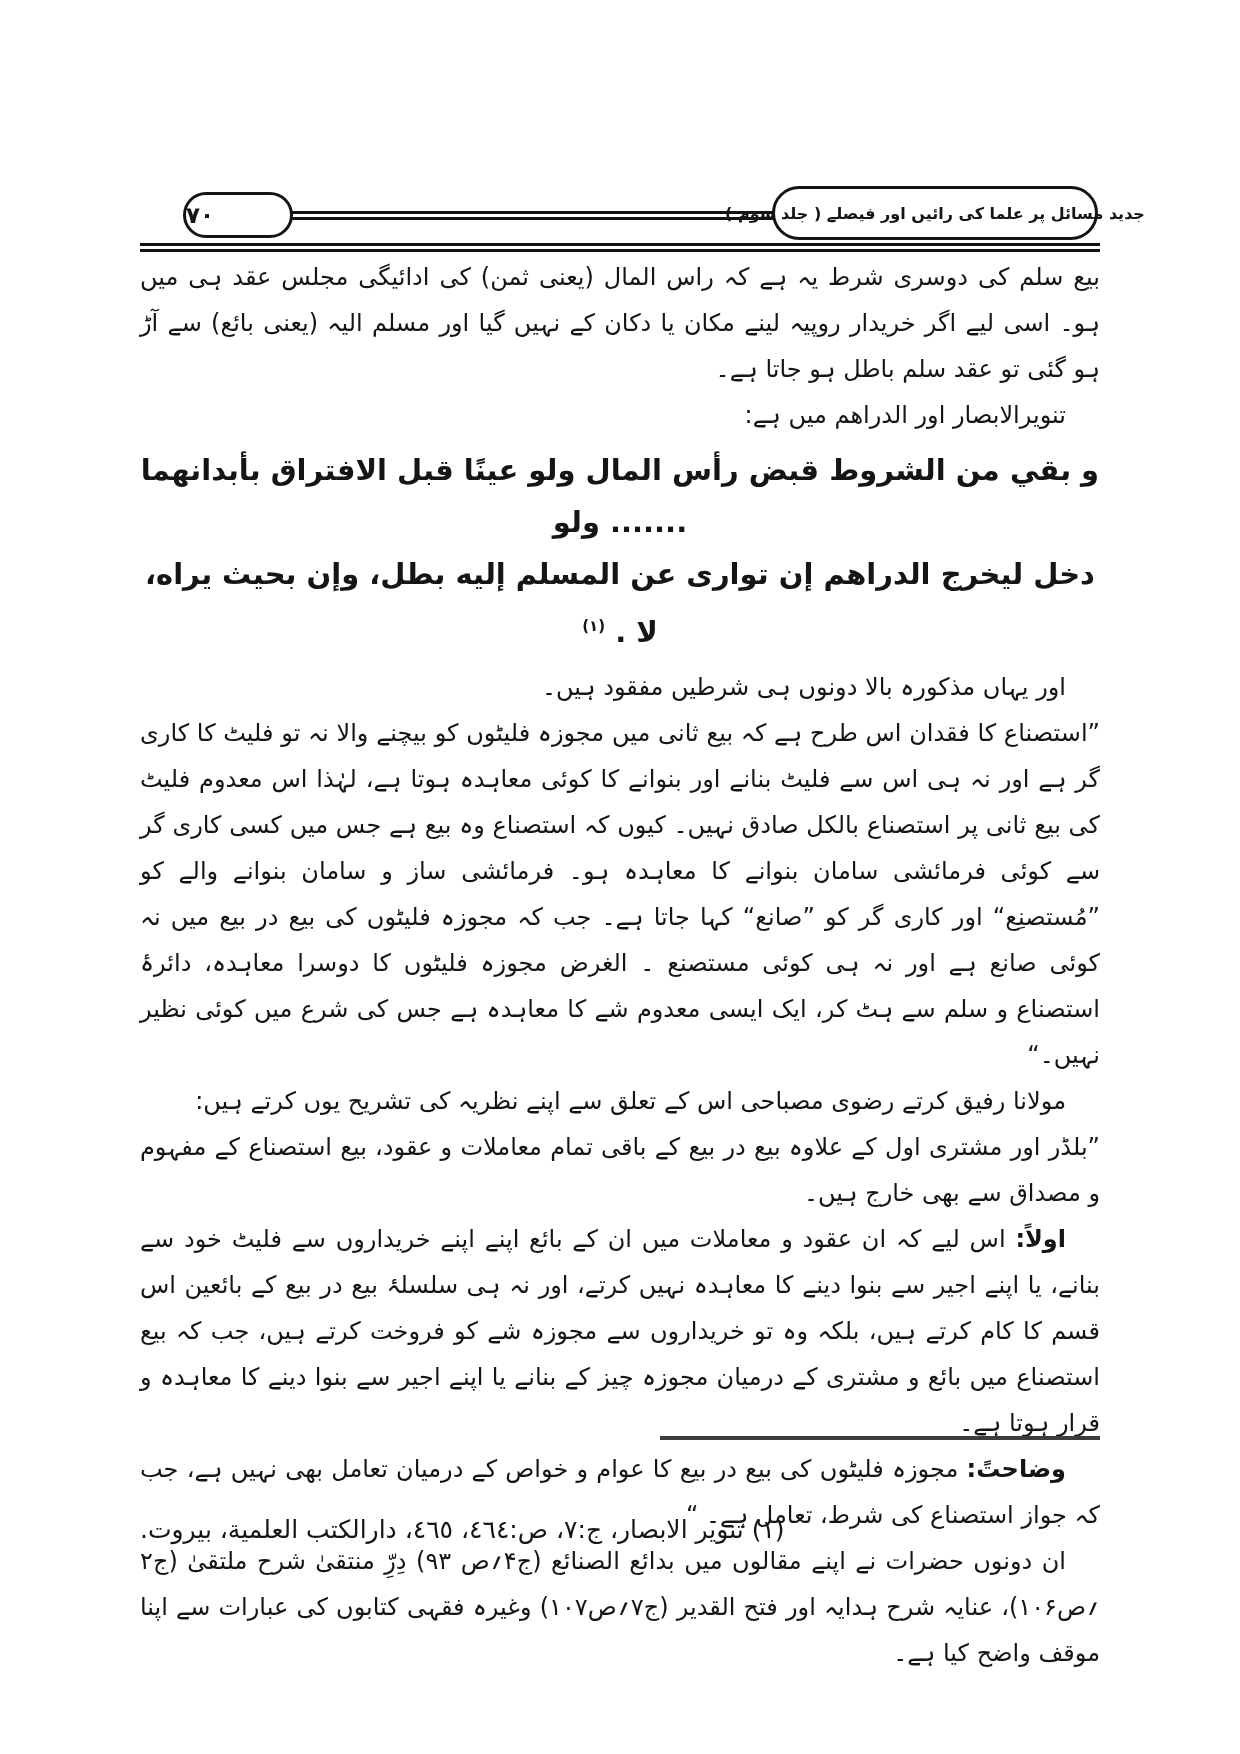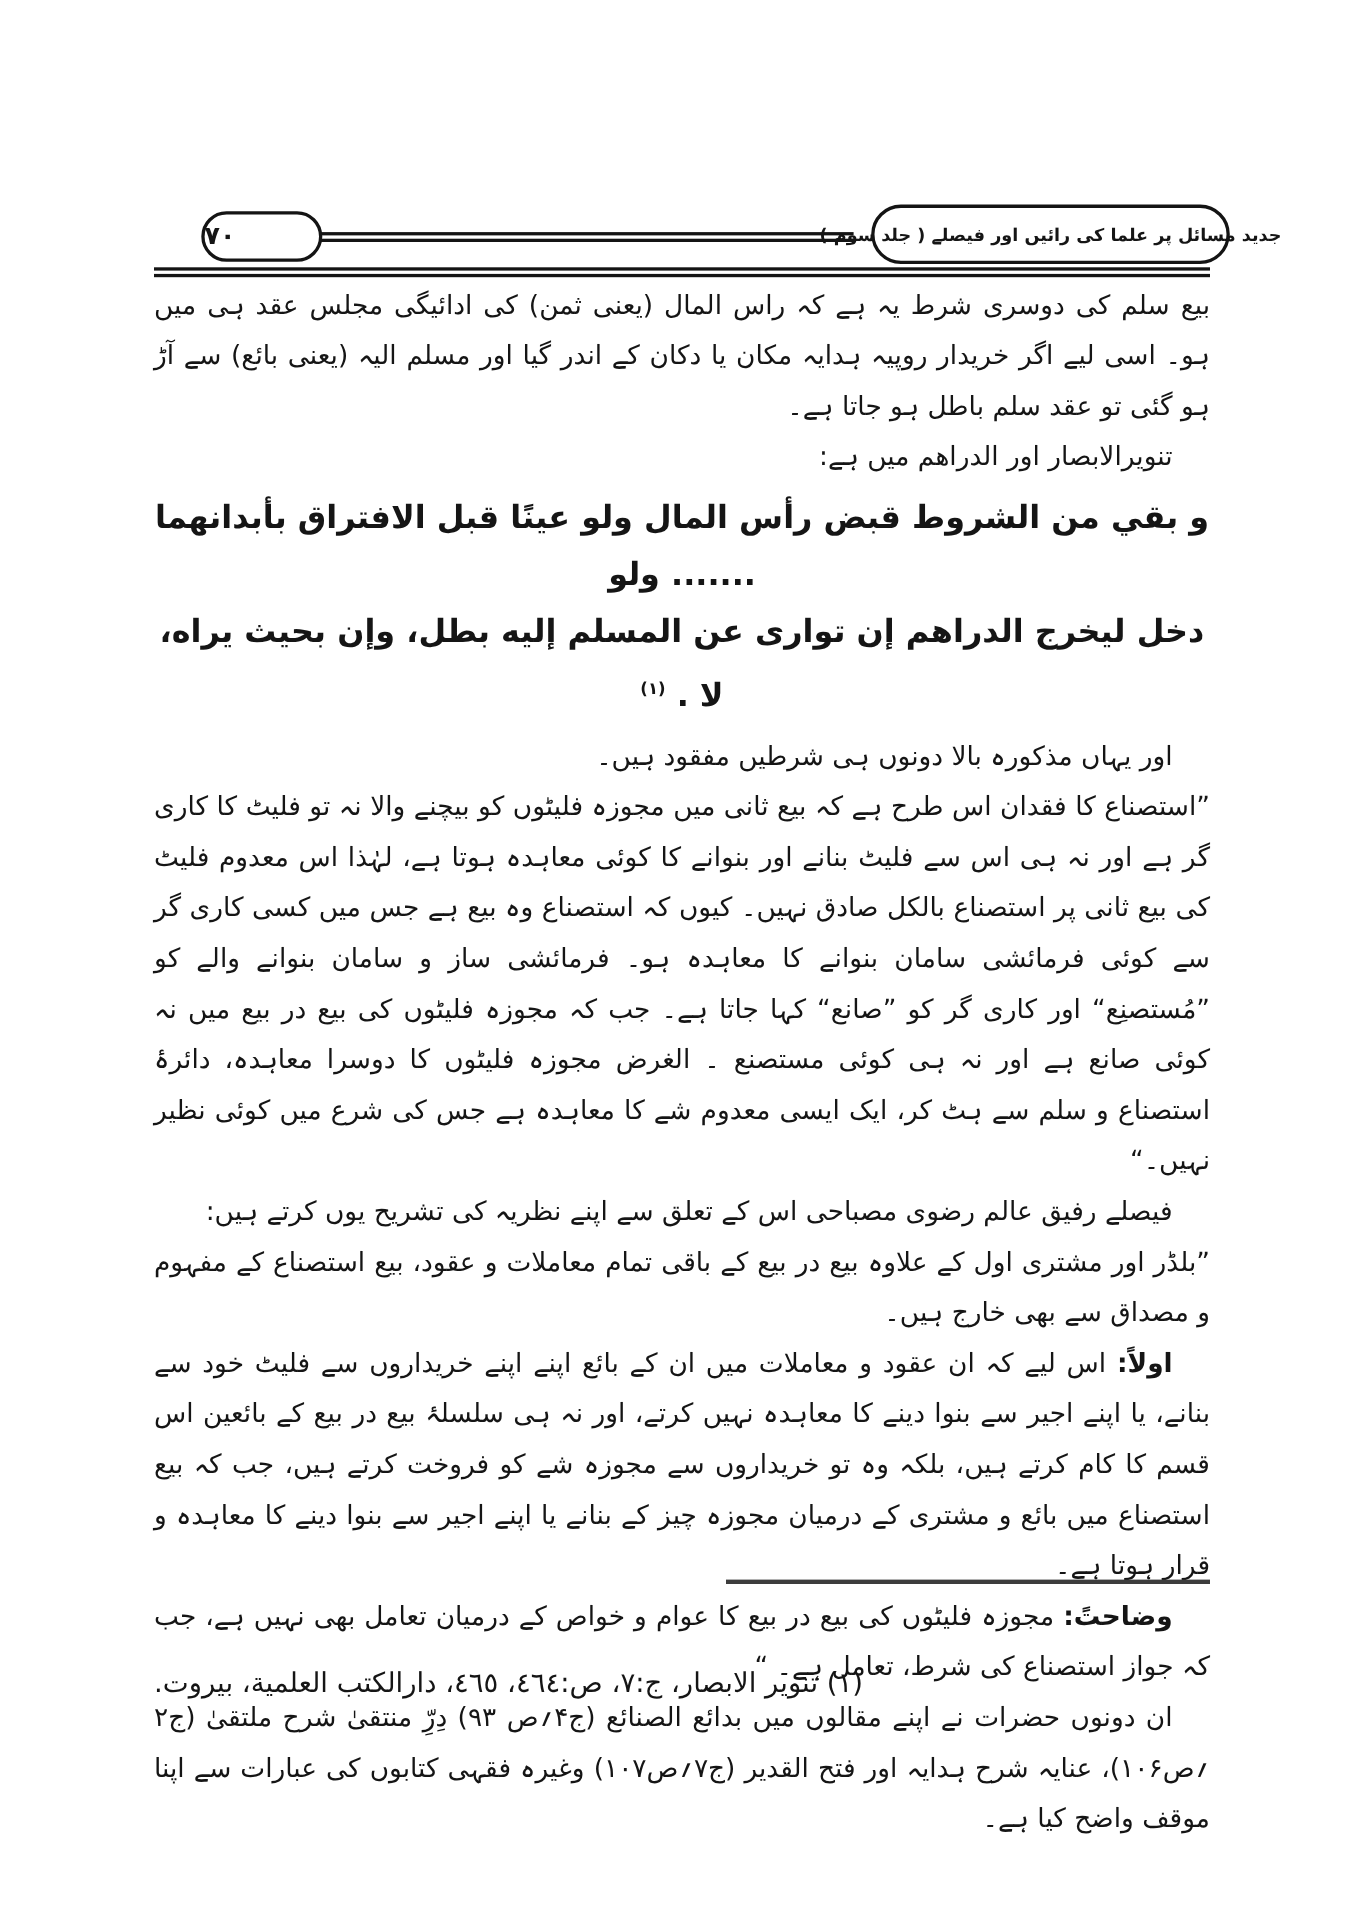--- a/index.html
+++ b/index.html
@@ -22,21 +22,21 @@
     position:absolute;left:140px;top:243px;width:960px;height:3px;
     border-top:3px solid #141414;border-bottom:3px solid #141414;
   }
   .pagenum-capsule{
     position:absolute;left:183px;top:192px;width:104px;height:40px;
     border:3px solid #141414;border-radius:24px;
     display:flex;align-items:center;justify-content:flex-end;
     font-size:23px;font-weight:bold;background:#fff;z-index:2;
   }
   .title-capsule{
-    position:absolute;left:792px;top:186px;width:320px;height:48px;
+    position:absolute;left:772px;top:186px;width:320px;height:48px;
     border:3px solid #141414;border-radius:28px;
     display:flex;align-items:center;justify-content:center;
     font-size:16px;font-weight:bold;white-space:nowrap;
     background:#fff;z-index:2;
   }
   
   .body-col{
     position:absolute;left:140px;top:254px;width:960px;
     text-align:justify;
   }
@@ -72,38 +72,38 @@
     <div class="pagenum-capsule">
       <span>۷۰</span>
     </div>
     <div class="title-capsule">
       <span>جدید مسائل پر علما کی رائیں اور فیصلے ( جلد سوم )</span>
     </div>
   </div>
 
   <div class="body-col">
 
-    <p class="para">بیع سلم کی دوسری شرط یہ ہے کہ راس المال (یعنی ثمن) کی ادائیگی مجلس عقد ہی میں ہو۔ اسی لیے اگر خریدار روپیہ ہدایہ مکان یا دکان کے اندر گیا اور مسلم الیہ (یعنی بائع) سے آڑ ہو گئی تو عقد سلم باطل ہو جاتا ہے۔</p>
+    <p class="para">بیع سلم کی دوسری شرط یہ ہے کہ راس المال (یعنی ثمن) کی ادائیگی مجلس عقد ہی میں ہو۔ اسی لیے اگر خریدار روپیہ لینے مکان یا دکان کے نہیں گیا اور مسلم الیہ (یعنی بائع) سے آڑ ہو گئی تو عقد سلم باطل ہو جاتا ہے۔</p>
 
     <p class="para indent">تنویرالابصار اور الدراهم میں ہے:</p>
 
     <div class="arabic-quote">
       <div class="arabic-line">و بقي من الشروط قبض رأس المال ولو عينًا قبل الافتراق بأبدانهما ....... ولو</div>
       <div class="arabic-line">
         <span>دخل ليخرج الدراهم إن توارى عن المسلم إليه بطل، وإن بحيث يراه، لا .</span>
         <span class="fn-sup">(۱)</span>
       </div>
     </div>
 
     <p class="para indent">اور یہاں مذکورہ بالا دونوں ہی شرطیں مفقود ہیں۔</p>
 
 
     <p class="para">”استصناع کا فقدان اس طرح ہے کہ بیع ثانی میں مجوزہ فلیٹوں کو بیچنے والا نہ تو فلیٹ کا کاری گر ہے اور نہ ہی اس سے فلیٹ بنانے اور بنوانے کا کوئی معاہدہ ہوتا ہے، لہٰذا اس معدوم فلیٹ کی بیع ثانی پر استصناع بالکل صادق نہیں۔ کیوں کہ استصناع وہ بیع ہے جس میں کسی کاری گر سے کوئی فرمائشی سامان بنوانے کا معاہدہ ہو۔ فرمائشی ساز و سامان بنوانے والے کو ”مُستصنِع“ اور کاری گر کو ”صانع“ کہا جاتا ہے۔ جب کہ مجوزہ فلیٹوں کی بیع در بیع میں نہ کوئی صانع ہے اور نہ ہی کوئی مستصنع ۔ الغرض مجوزہ فلیٹوں کا دوسرا معاہدہ، دائرۂ استصناع و سلم سے ہٹ کر، ایک ایسی معدوم شے کا معاہدہ ہے جس کی شرع میں کوئی نظیر نہیں۔“</p>
 
-    <p class="para indent">فیصلے رفیق عالم رضوی مصباحی اس کے تعلق سے اپنے نظریہ کی تشریح یوں کرتے ہیں:</p>
+    <p class="para indent">مولانا رفیق کرتے رضوی مصباحی اس کے تعلق سے اپنے نظریہ کی تشریح یوں کرتے ہیں:</p>
 
     <p class="para">”بلڈر اور مشتری اول کے علاوہ بیع در بیع کے باقی تمام معاملات و عقود، بیع استصناع کے مفہوم و مصداق سے بھی خارج ہیں۔</p>
 
     <p class="para indent"><b class="lead">اولاً:</b><span> اس لیے کہ ان عقود و معاملات میں ان کے بائع اپنے اپنے خریداروں سے فلیٹ خود سے بنانے، یا اپنے اجیر سے بنوا دینے کا معاہدہ نہیں کرتے، اور نہ ہی سلسلۂ بیع در بیع کے بائعین اس قسم کا کام کرتے ہیں، بلکہ وہ تو خریداروں سے مجوزہ شے کو فروخت کرتے ہیں، جب کہ بیع استصناع میں بائع و مشتری کے درمیان مجوزہ چیز کے بنانے یا اپنے اجیر سے بنوا دینے کا معاہدہ و قرار ہوتا ہے۔</span></p>
 
     <p class="para indent"><b class="lead">وضاحتً:</b><span> مجوزہ فلیٹوں کی بیع در بیع کا عوام و خواص کے درمیان تعامل بھی نہیں ہے، جب کہ جواز استصناع کی شرط، تعامل ہے۔ “</span></p>
 
     <p class="para indent">ان دونوں حضرات نے اپنے مقالوں میں بدائع الصنائع (ج۴؍ص ۹۳) دِرِّ منتقیٰ شرح ملتقیٰ (ج۲ ؍ص۱۰۶)، عنایہ شرح ہدایہ اور فتح القدیر (ج۷؍ص۱۰۷)  وغیرہ فقہی کتابوں کی عبارات سے اپنا موقف واضح کیا ہے۔</p>
 
   </div>

